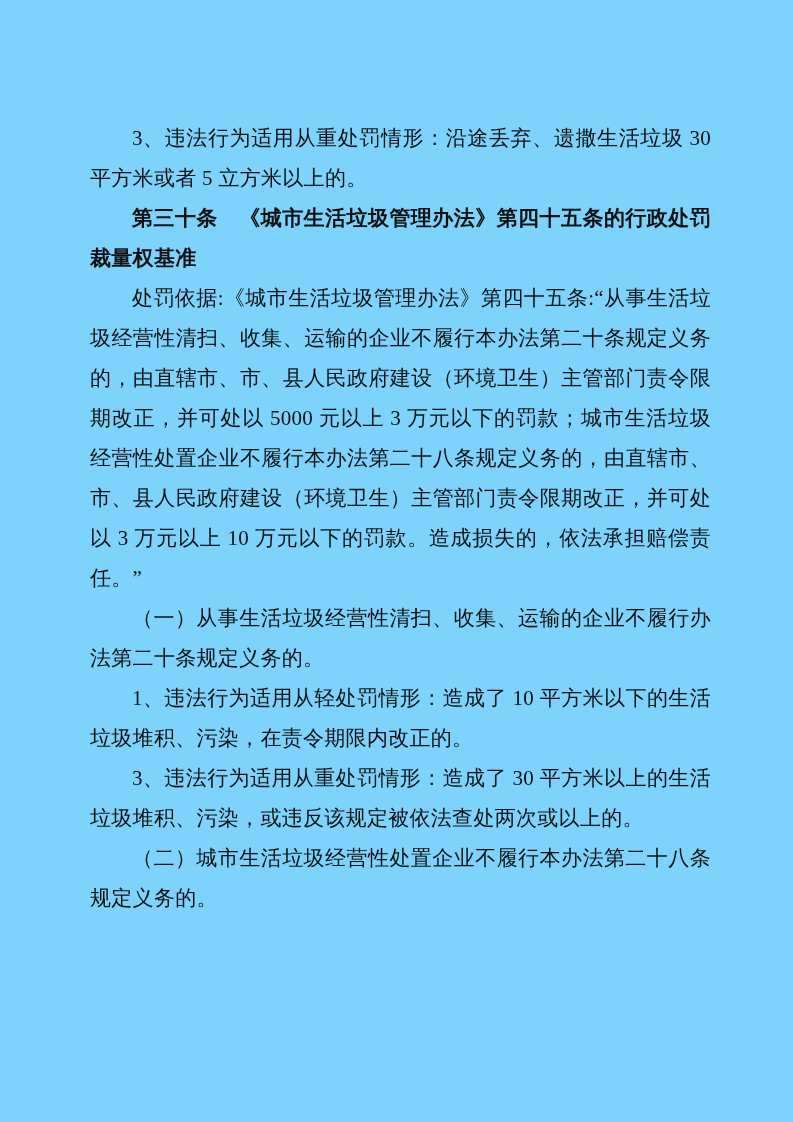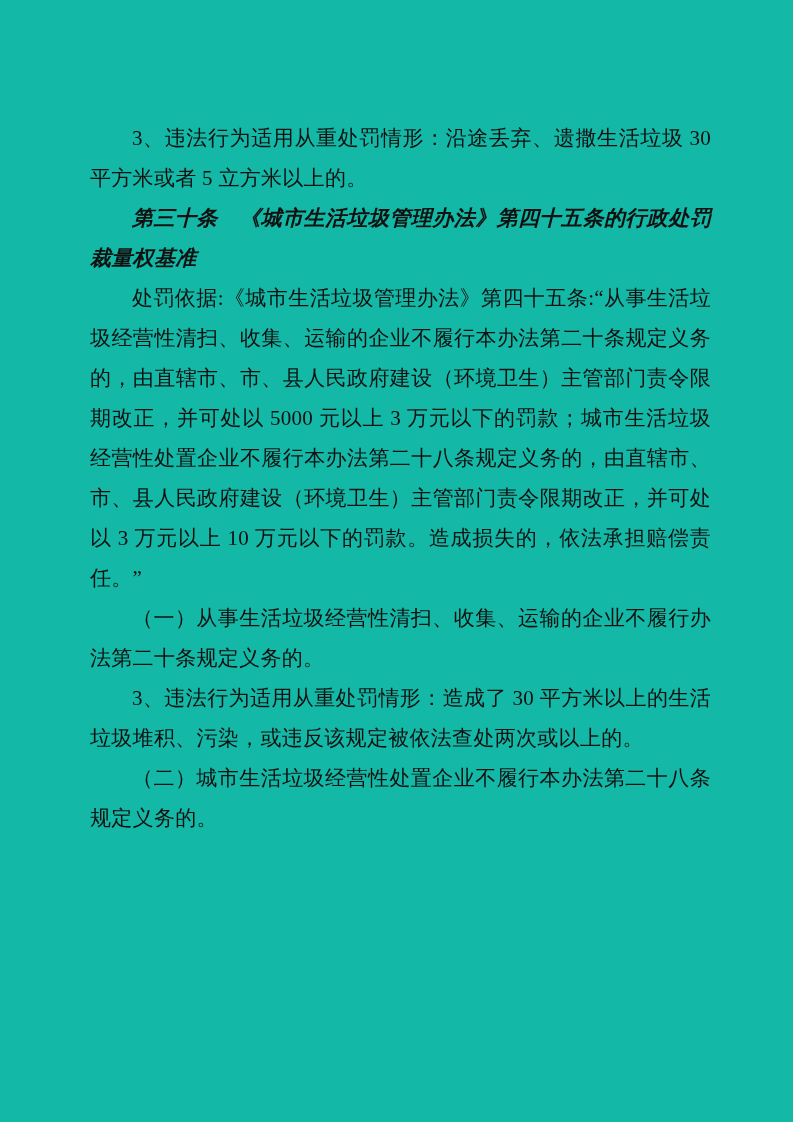--- a/index.html
+++ b/index.html
@@ -4,21 +4,21 @@
 <style>
   html, body {
     margin: 0;
     padding: 0;
     background: #ffffff;
   }
   .page {
     position: relative;
     width: 793px;
     height: 1122px;
-    background: #14b8a6;
+    background: #7dd3fc;
     overflow: hidden;
     font-family: "Liberation Serif", "DejaVu Serif", serif;
     color: #111111;
   }
   .content {
     position: absolute;
     left: 90px;
     top: 118px;
     width: 621px;
   }
@@ -27,21 +27,20 @@
     padding: 0;
     font-size: 21px;
     line-height: 40px;
     text-indent: 2em;
     text-align: justify;
     letter-spacing: 0.3px;
     word-break: break-all;
   }
   .content p.heading {
     font-weight: 700;
-    font-style: italic;
   }
   .lead {
     font-weight: 400;
   }
   .page-number {
     position: absolute;
     top: 1034px;
     left: 0;
     width: 100%;
     text-align: center;
@@ -52,16 +51,17 @@
 </style>
 </head>
 <body>
 
 <div class="page">
   <div class="content">
       <p class="body">3、违法行为适用从重处罚情形：沿途丢弃、遗撒生活垃圾 30 平方米或者 5 立方米以上的。</p>
       <p class="heading">第三十条　《城市生活垃圾管理办法》第四十五条的行政处罚裁量权基准</p>
       <p class="body"><span class="lead">处罚依据:</span>《城市生活垃圾管理办法》第四十五条:“从事生活垃圾经营性清扫、收集、运输的企业不履行本办法第二十条规定义务的，由直辖市、市、县人民政府建设（环境卫生）主管部门责令限期改正，并可处以 5000 元以上 3 万元以下的罚款；城市生活垃圾经营性处置企业不履行本办法第二十八条规定义务的，由直辖市、市、县人民政府建设（环境卫生）主管部门责令限期改正，并可处以 3 万元以上 10 万元以下的罚款。造成损失的，依法承担赔偿责任。”</p>
       <p class="body">（一）从事生活垃圾经营性清扫、收集、运输的企业不履行办法第二十条规定义务的。</p>
+      <p class="body">1、违法行为适用从轻处罚情形：造成了 10 平方米以下的生活垃圾堆积、污染，在责令期限内改正的。</p>
       <p class="body">3、违法行为适用从重处罚情形：造成了 30 平方米以上的生活垃圾堆积、污染，或违反该规定被依法查处两次或以上的。</p>
       <p class="body">（二）城市生活垃圾经营性处置企业不履行本办法第二十八条规定义务的。</p>
     </div>
 </div>
 
 </body></html>

